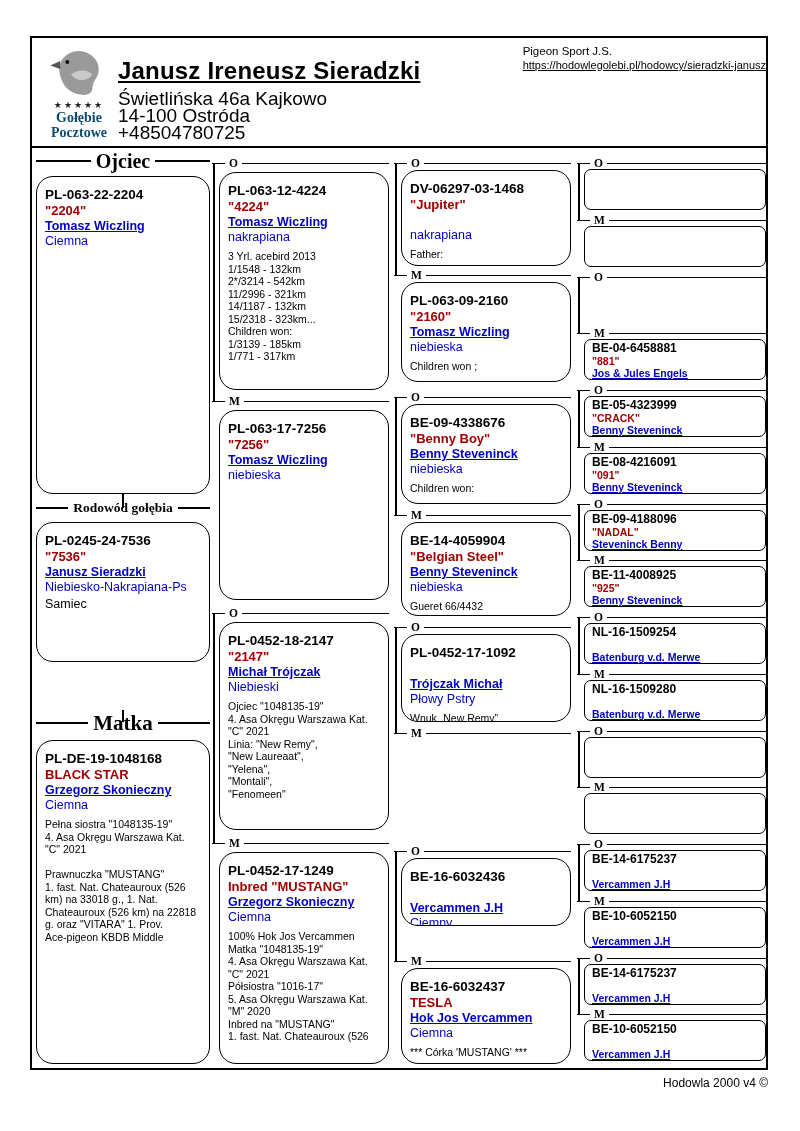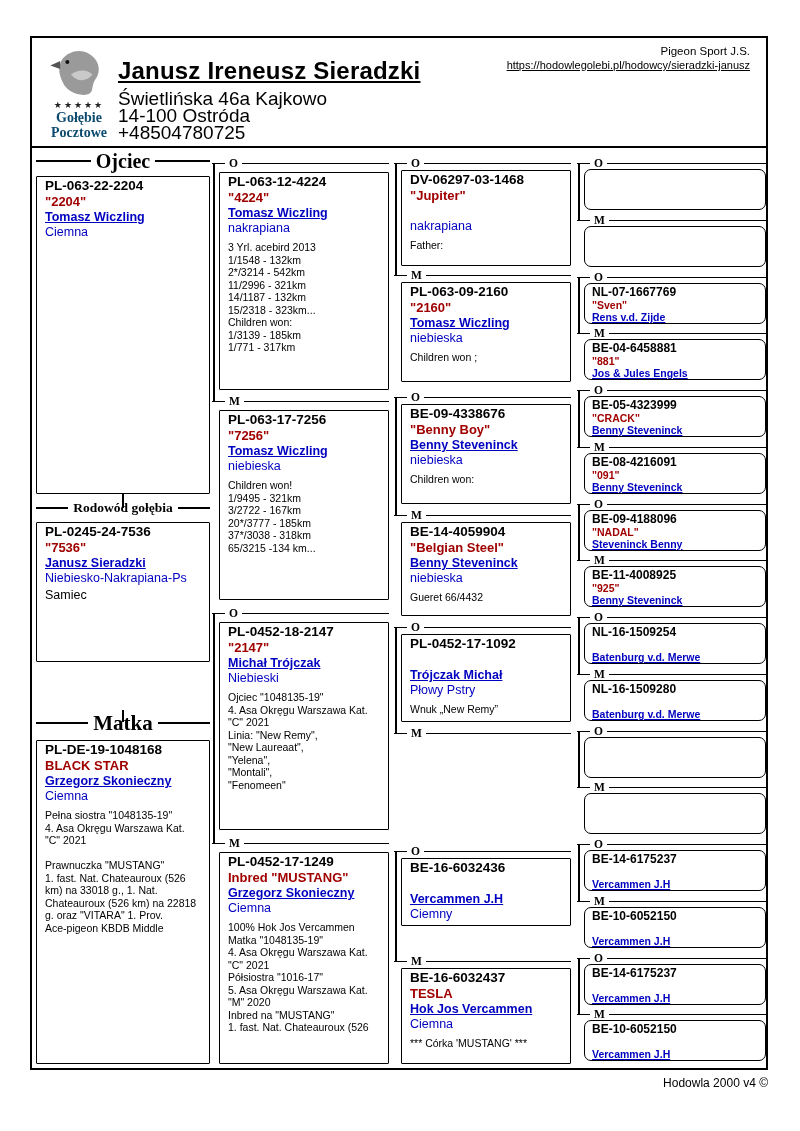--- a/index.html
+++ b/index.html
@@ -6,28 +6,28 @@
   html,body{background:#fff}
   body{width:800px;height:1131px;position:relative;font-family:"Liberation Sans",sans-serif;color:#000;overflow:hidden}
   .frame{position:absolute;left:30px;top:36px;width:738px;height:1034px;border:2px solid #000;background:#fff}
   .sep{position:absolute;left:32px;top:146px;width:734px;height:0;border-top:2px solid #000}
 
   
   .logo{position:absolute;left:40px;top:44px;width:78px;text-align:center}
   .logo .stars{font-size:9px;letter-spacing:2px;color:#222;line-height:10px}
   .logo .brand{font-family:"Liberation Serif",serif;font-weight:bold;color:#0c4a6e;font-size:14px;line-height:15px}
   .title{position:absolute;left:118px;top:57px;font-size:24px;font-weight:bold;text-decoration:underline;letter-spacing:.2px}
-  .hdr-right{position:absolute;right:50px;top:44px;text-align:right}
+  .hdr-right{position:absolute;right:34px;top:44px;}
   .hdr-right .tagline{font-size:11.5px;line-height:14px}
   .hdr-right .url{font-size:11px;line-height:14px;text-decoration:underline}
   .address{position:absolute;left:118px;top:90px;font-size:19px;line-height:17px}
 
   
   .slot{position:absolute}
-  .pbox{border:1.5px solid #000;border-radius:1px;background:#fff;padding:1px 8px;overflow:hidden}
+  .pbox{border:1.5px solid #000;border-radius:17px;background:#fff;padding:10px 8px;overflow:hidden}
   .sexline{display:flex;align-items:center;height:14px;margin-left:-7px;width:calc(100% + 7px)}
   .sl{width:13px;border-top:1.5px solid #000}
   .sr{flex:1;border-top:1.5px solid #000}
   .sx{font-family:"Liberation Serif",serif;font-weight:bold;font-size:11.5px;line-height:14px;padding:0 4px;font-style:normal}
   .c2 .pbox{margin-top:2px}
   .c4 .pbox{margin-top:-1px;padding:2px 7px;border-radius:7px}
 
   .ring{font-weight:bold;font-size:13.5px;line-height:16px;min-height:16px}
   .pname{font-weight:bold;font-size:13px;color:#a00000;line-height:16px;min-height:16px}
   .owner{font-weight:bold;font-size:12.5px;color:#0000c0;text-decoration:underline;line-height:15px;min-height:15px}
@@ -154,26 +154,20 @@
   <div class="sexline">
       <i class="sl"></i>
       <i class="sx">M</i>
       <i class="sr"></i>
     </div>
   <div class="pbox" style="height:190px">
     <div class="ring">PL-063-17-7256</div>
     <div class="pname">"7256"</div>
     <div class="owner">Tomasz Wiczling</div>
     <div class="pcolor">niebieska</div>
-    <div class="note">Children won!
-1/9495 - 321km
-3/2722 - 167km
-20*/3777 - 185km
-37*/3038 - 318km
-65/3215 -134 km...</div>
   </div>
 </div>
 
 <div class="slot c2" style="left:219px;top:606px;width:170px">
   <div class="sexline">
       <i class="sl"></i>
       <i class="sx">O</i>
       <i class="sr"></i>
     </div>
   <div class="pbox" style="height:208px">
@@ -348,25 +342,20 @@
     <div class="pname"></div>
     <div class="owner"></div>
   </div>
 </div>
 <div class="slot c4" style="left:584px;top:270px;width:182px">
   <div class="sexline">
       <i class="sl"></i>
       <i class="sx">O</i>
       <i class="sr"></i>
     </div>
-  <div class="pbox" style="height:41px">
-    <div class="ring">NL-07-1667769</div>
-    <div class="pname">"Sven"</div>
-    <div class="owner">Rens v.d. Zijde</div>
-  </div>
 </div>
 <div class="slot c4" style="left:584px;top:326px;width:182px">
   <div class="sexline">
       <i class="sl"></i>
       <i class="sx">M</i>
       <i class="sr"></i>
     </div>
   <div class="pbox" style="height:41px">
     <div class="ring">BE-04-6458881</div>
     <div class="pname">"881"</div>

